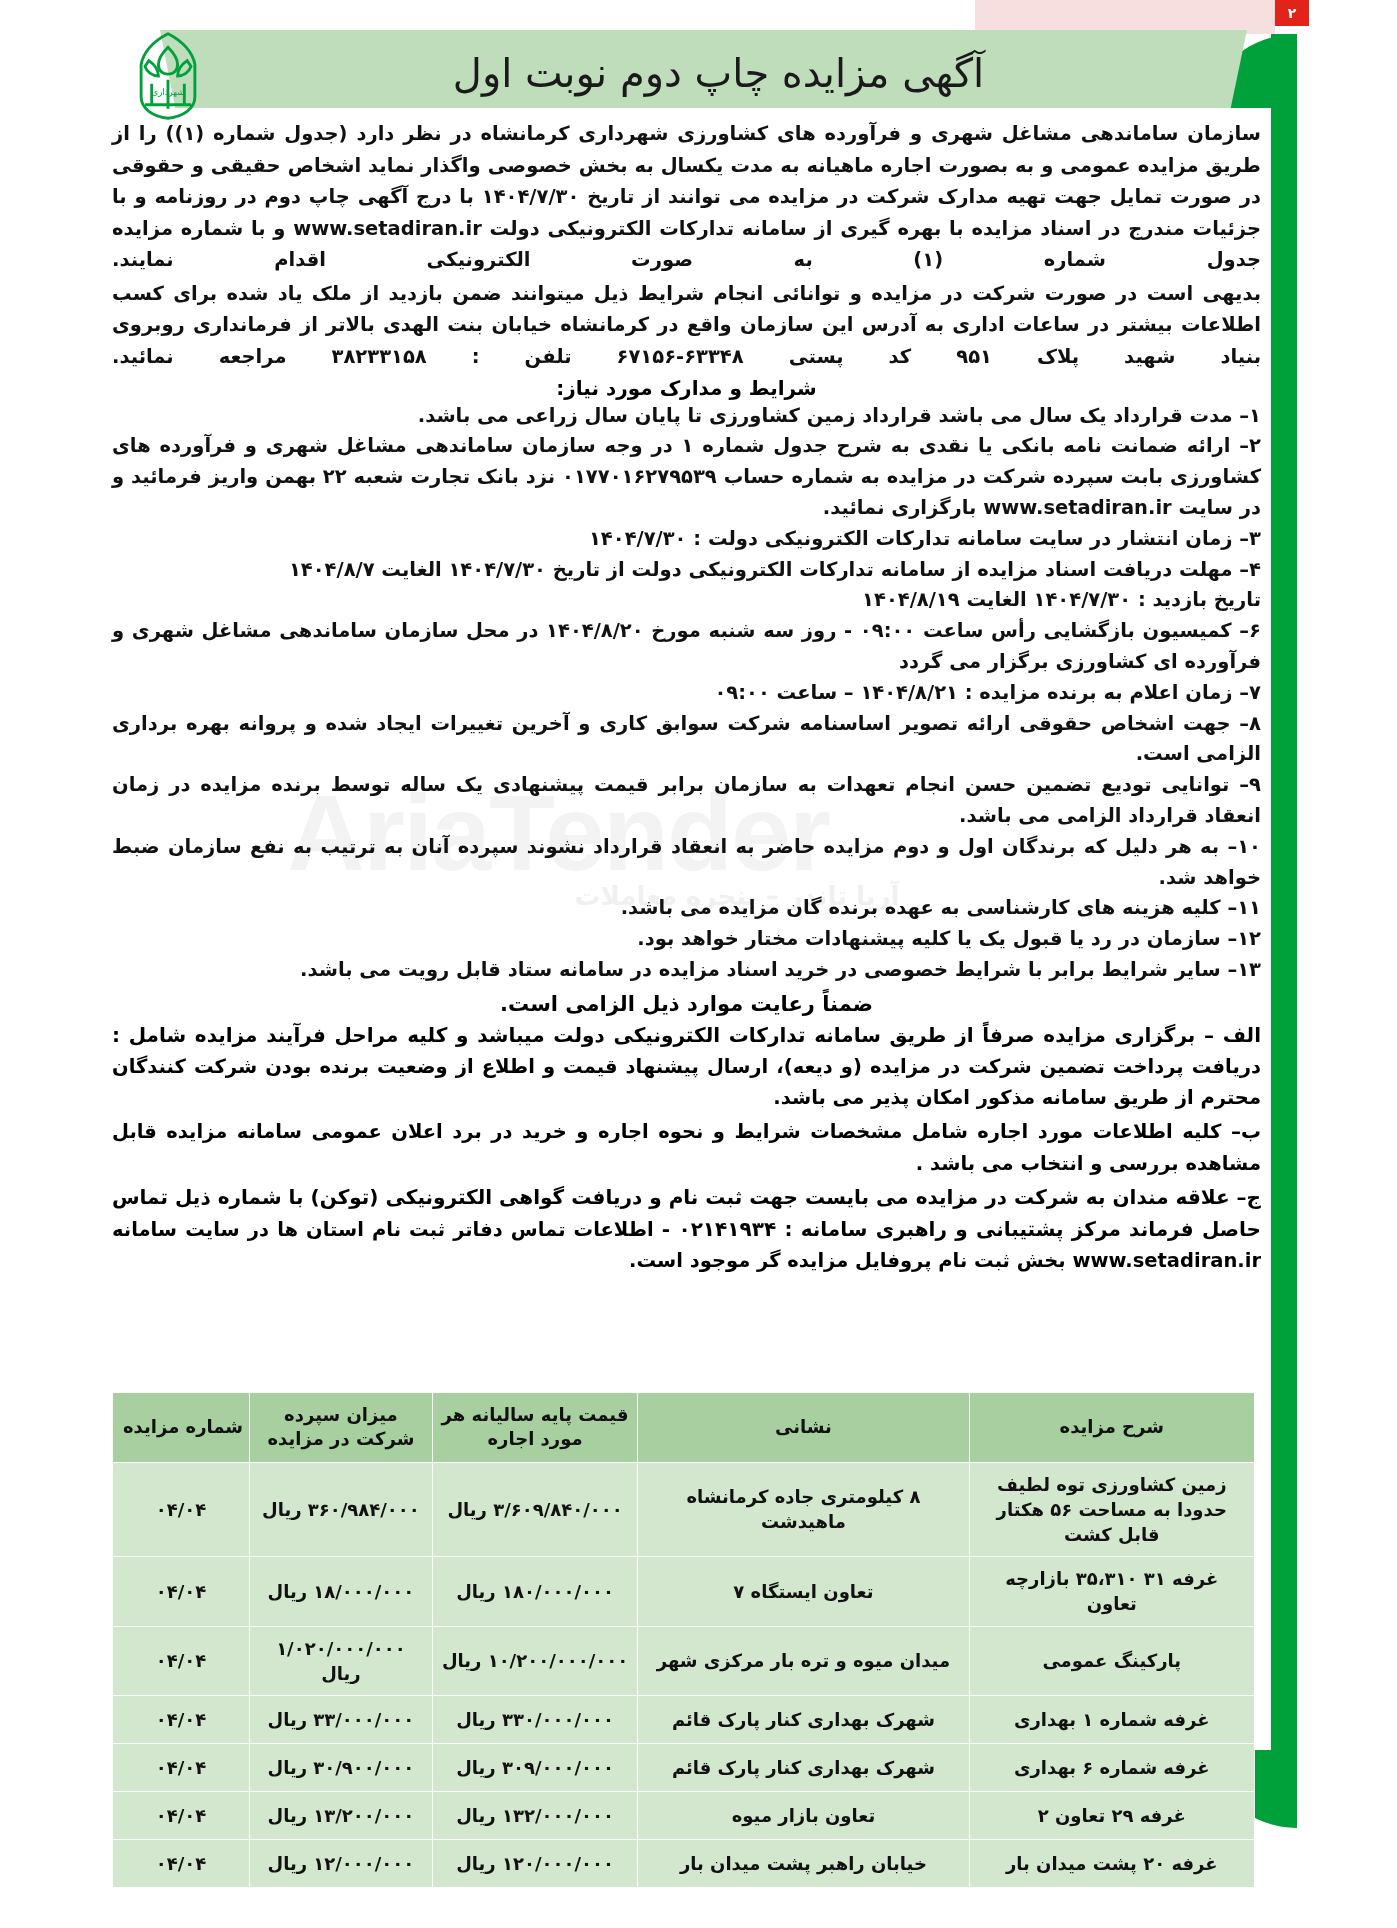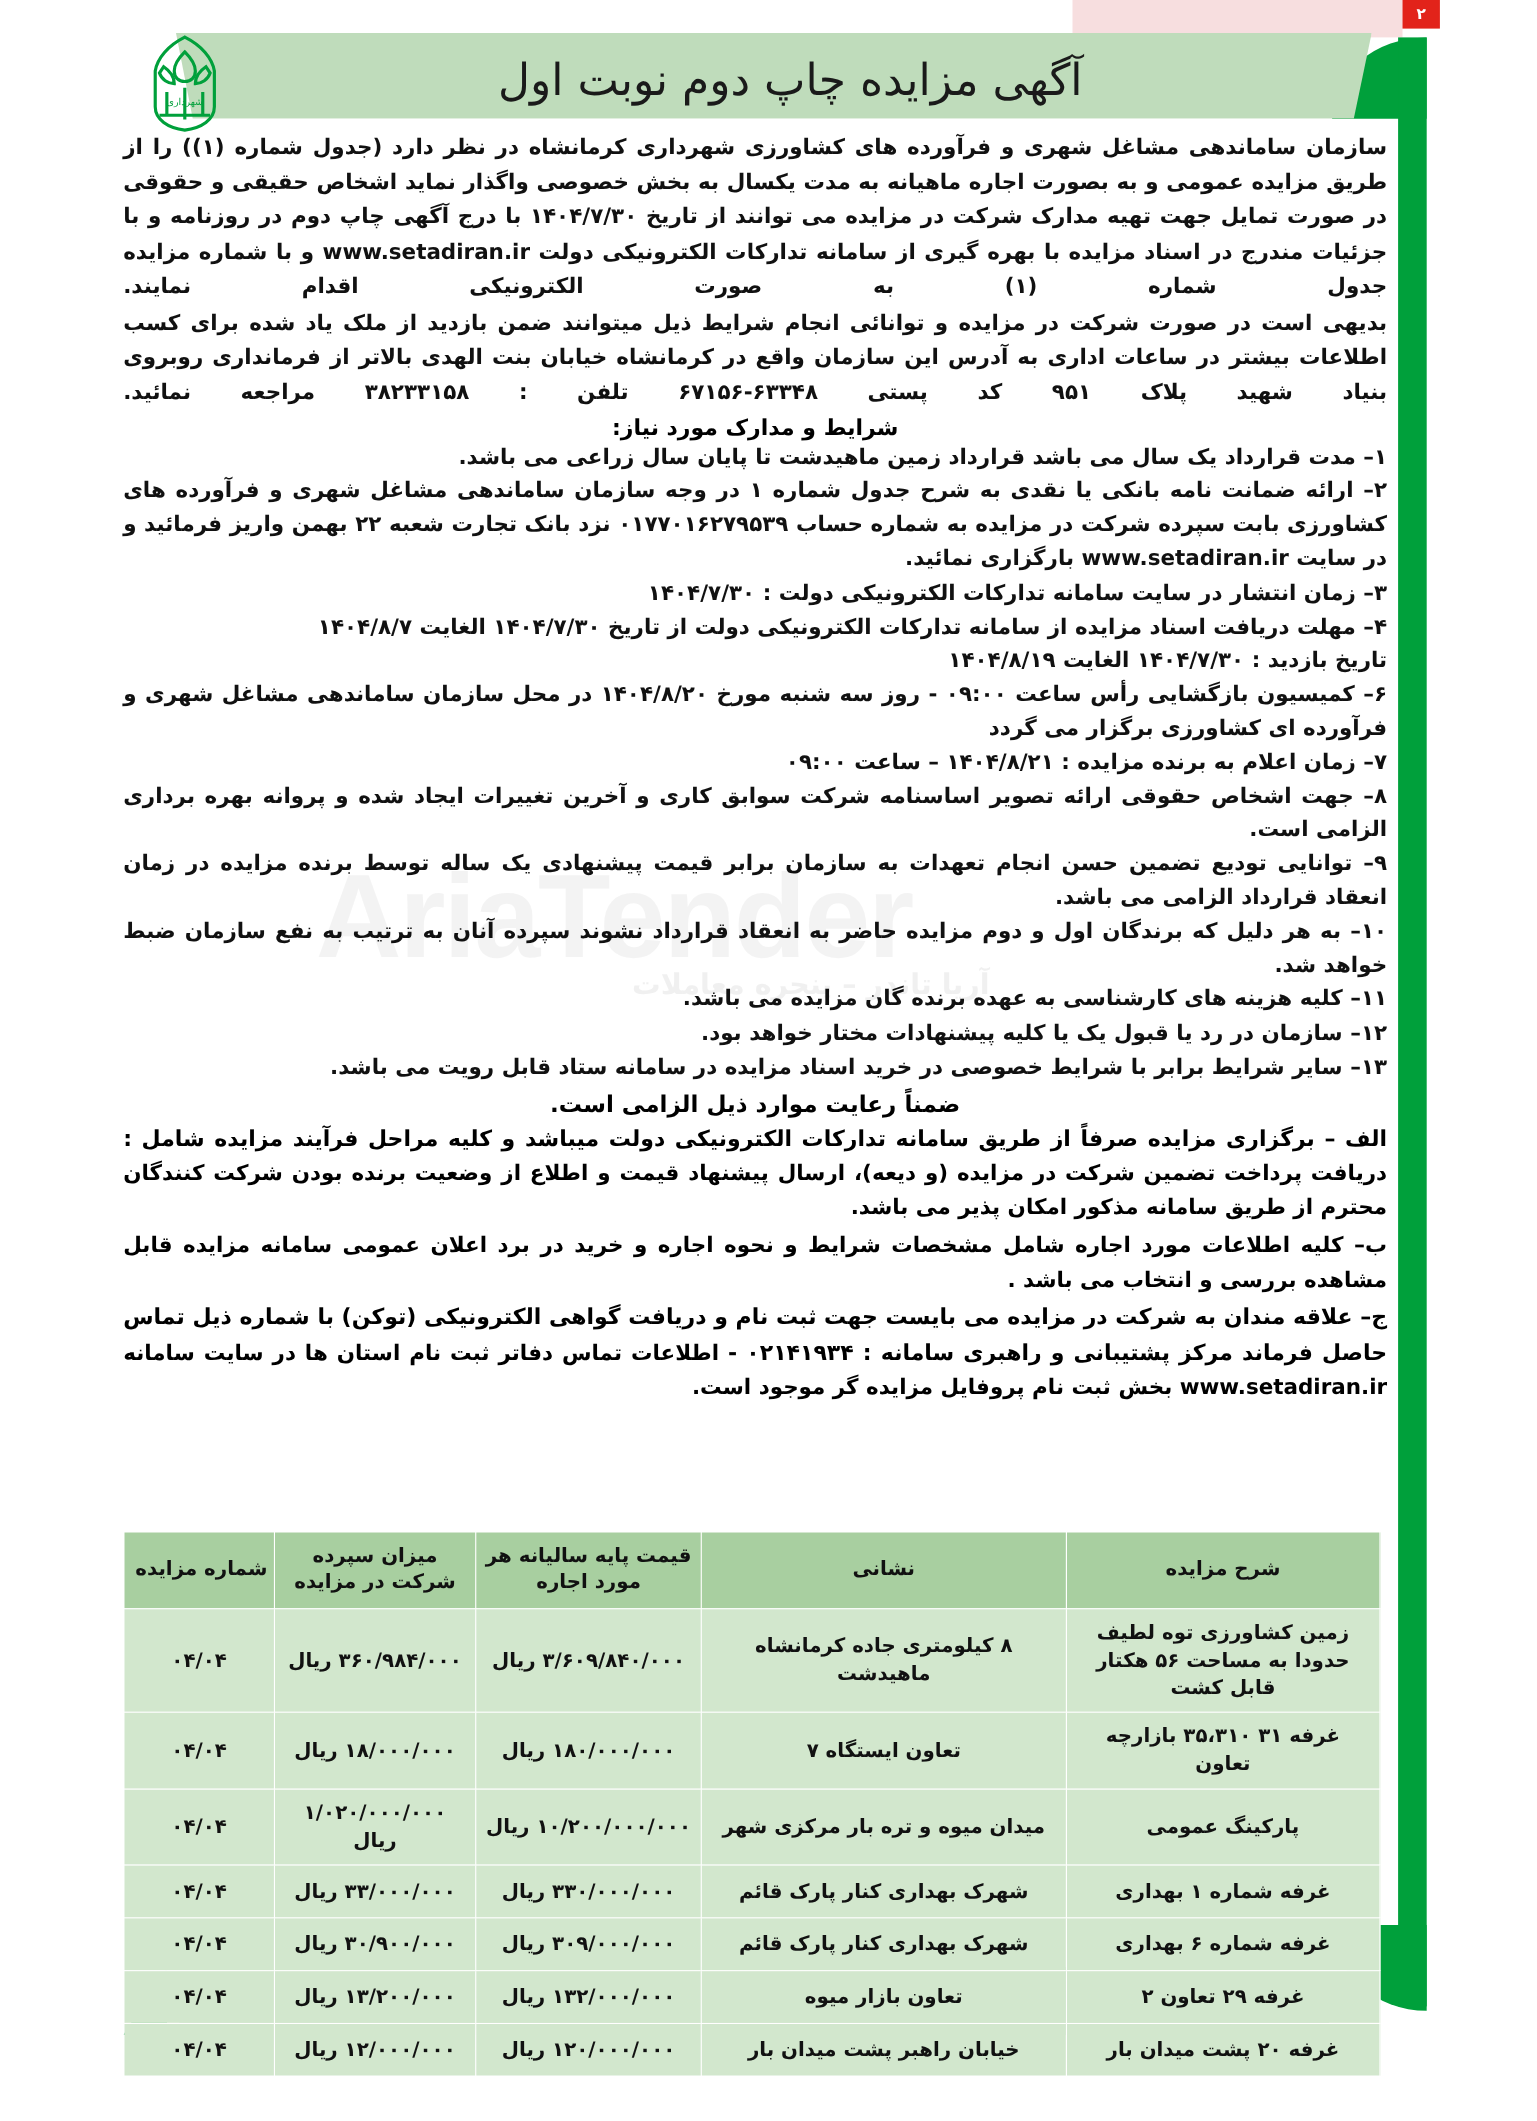--- a/index.html
+++ b/index.html
@@ -319,21 +319,21 @@
   <div class="body-col">
 
     <p class="para para-justify">سازمان ساماندهی مشاغل شهری و فرآورده های کشاورزی شهرداری کرمانشاه در نظر دارد (جدول شماره (۱)) را از طریق مزایده عمومی و به بصورت اجاره ماهیانه به مدت یکسال به بخش خصوصی واگذار نماید اشخاص حقیقی و حقوقی در صورت تمایل جهت تهیه مدارک شرکت در مزایده می توانند از تاریخ ۱۴۰۴/۷/۳۰ با درج آگهی چاپ دوم در روزنامه و با جزئیات مندرج در اسناد مزایده با بهره گیری از سامانه تدارکات الکترونیکی دولت www.setadiran.ir و با شماره مزایده جدول شماره (۱) به صورت الکترونیکی اقدام نمایند.</p>
 
     <p class="para para-justify">بدیهی است در صورت شرکت در مزایده و توانائی انجام شرایط ذیل میتوانند ضمن بازدید از ملک یاد شده برای کسب اطلاعات بیشتر در ساعات اداری به آدرس این سازمان واقع در کرمانشاه خیابان بنت الهدی بالاتر از فرمانداری روبروی بنیاد شهید پلاک ۹۵۱ کد پستی ۶۳۳۴۸-۶۷۱۵۶ تلفن : ۳۸۲۳۳۱۵۸ مراجعه نمائید.</p>
 
     <div class="bold-head">شرایط و مدارک مورد نیاز:</div>
 
     <p class="item para-justify">
       <span class="lead">۱–</span>
-      <span>مدت قرارداد یک سال می باشد قرارداد زمین ماهیدشت تا پایان سال زراعی می باشد.</span>
+      <span>مدت قرارداد یک سال می باشد قرارداد زمین کشاورزی تا پایان سال زراعی می باشد.</span>
     </p>
 
     <p class="item para-justify">
       <span class="lead">۲–</span>
       <span>ارائه ضمانت نامه بانکی یا نقدی به شرح جدول شماره ۱ در وجه سازمان ساماندهی مشاغل شهری و فرآورده های کشاورزی بابت سپرده شرکت در مزایده به شماره حساب ۰۱۷۷۰۱۶۲۷۹۵۳۹ نزد بانک تجارت شعبه ۲۲ بهمن واریز فرمائید و در سایت www.setadiran.ir بارگزاری نمائید.</span>
     </p>
 
     <p class="item center">
       <span class="lead">۳–</span>
       <span class="item-strong">زمان انتشار در سایت سامانه تدارکات الکترونیکی دولت :</span>

